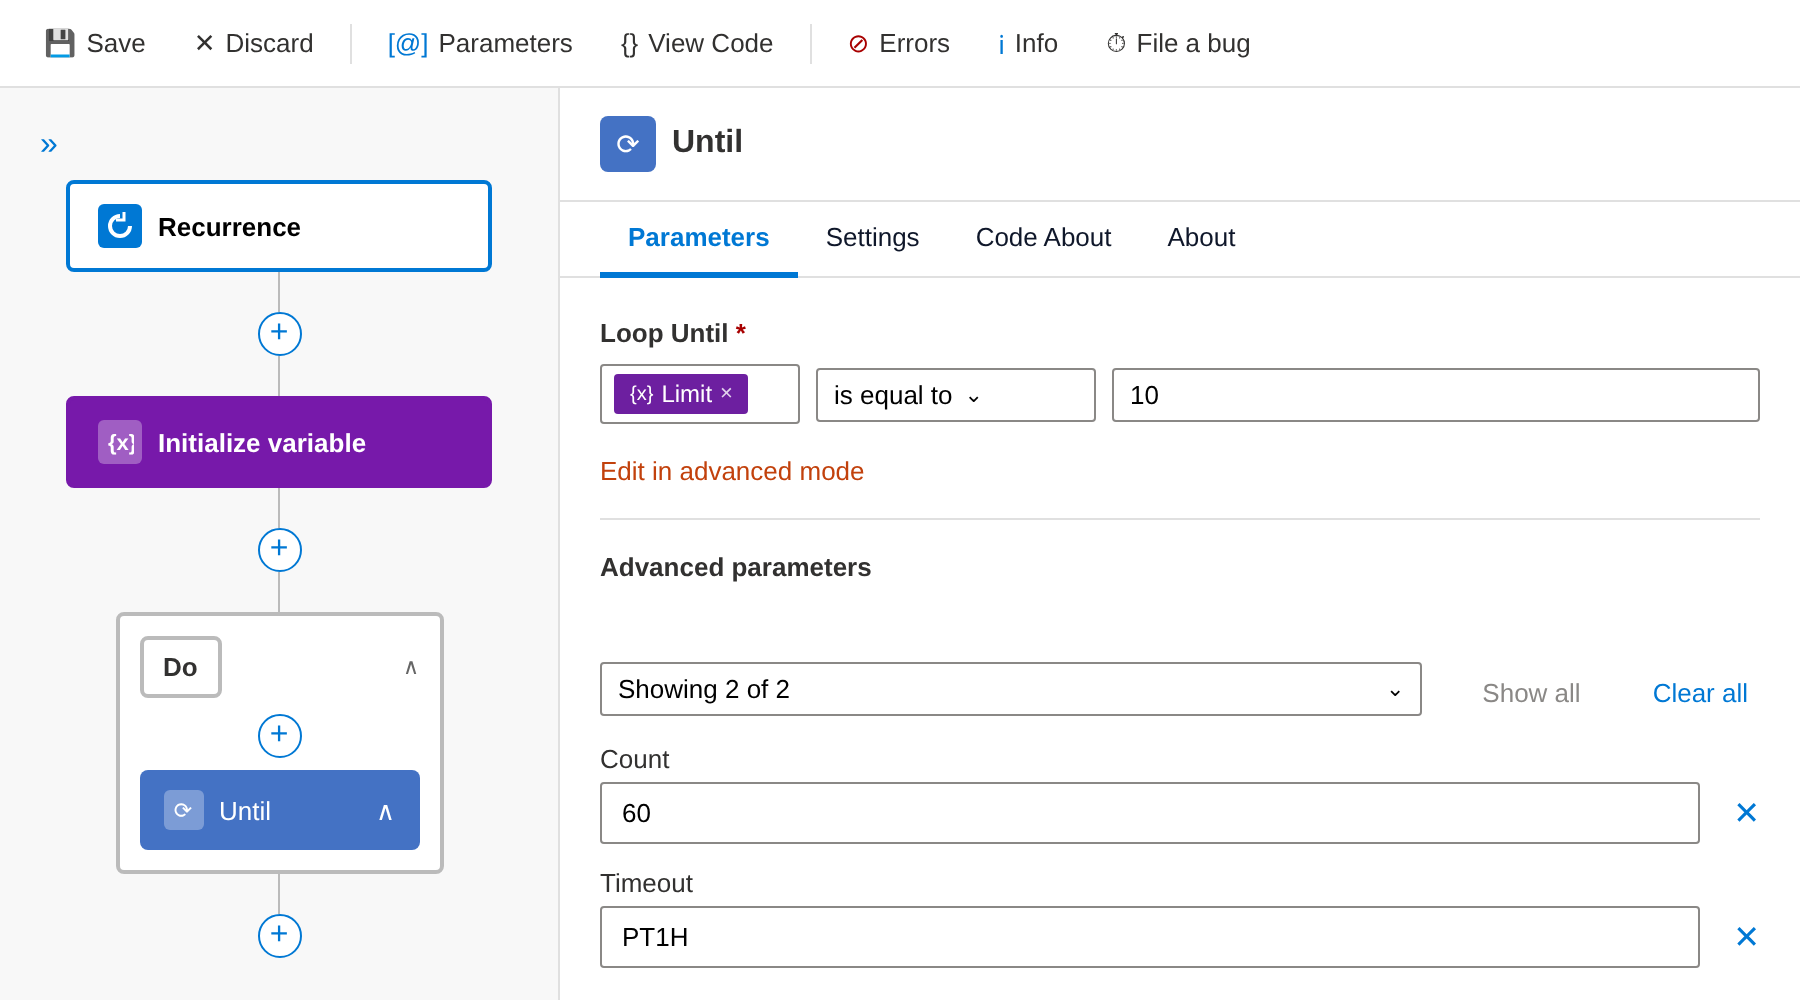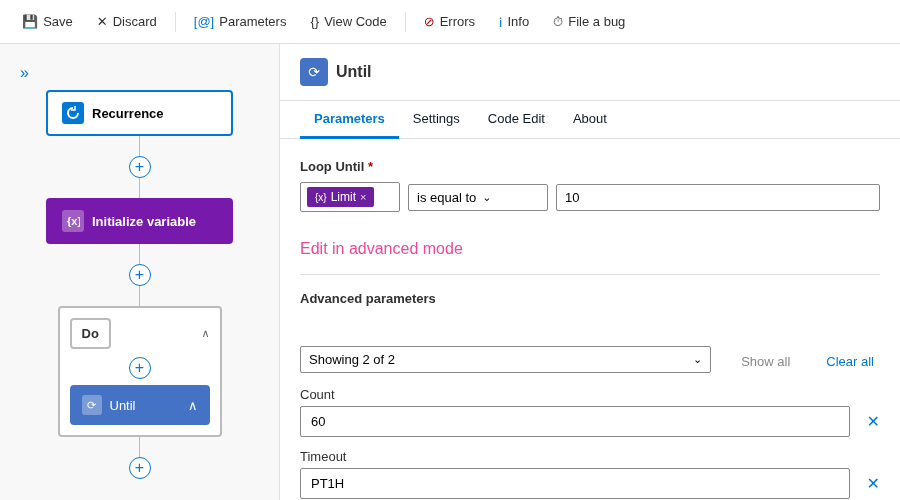--- a/index.html
+++ b/index.html
@@ -29,21 +29,21 @@
       width: 280px; border-right: 1px solid #e0e0e0;
       background: #f8f8f8; padding: 20px; display: flex; flex-direction: column; align-items: center;
       overflow-y: auto; position: relative;
     }
 
     
     .flow-node {
       display: flex; align-items: center; gap: 8px;
       border: 2px solid #0078d4; background: #fff;
       border-radius: 4px; padding: 10px 14px;
-      width: 187px; cursor: pointer;
+      width: 213px; cursor: pointer;
       font-size: 13px; font-weight: 600;
     }
     .flow-node.recurrence { border-color: #0078d4; }
     .flow-node.init-var { border-color: #7719aa; background: #7719aa; color: #fff; }
 
     .node-icon-recurrence {
       width: 22px; height: 22px; background: #0078d4; border-radius: 3px;
       display: flex; align-items: center; justify-content: center; color: #fff; font-size: 12px; flex-shrink: 0;
     }
     .node-icon-initvar {
@@ -143,22 +143,22 @@
       border: 1px solid #8a8886; border-radius: 2px;
       padding: 5px 8px; font-size: 13px; background: #fff;
       min-width: 140px; cursor: pointer; display: flex; align-items: center; gap: 6px;
     }
     .condition-value {
       border: 1px solid #8a8886; border-radius: 2px;
       padding: 5px 8px; font-size: 13px; flex: 1; min-width: 80px;
     }
 
     .edit-advanced-link {
-      color: #ec4899; cursor: pointer; font-size: 16px; text-decoration: none;
-      display: inline-block; margin-top: 20px;
+      color: #c2410c; cursor: pointer; font-size: 13px; text-decoration: none;
+      display: inline-block; margin-top: 8px;
     }
 
     .divider { border: none; border-top: 1px solid #e0e0e0; margin: 16px 0; }
 
     .advanced-params-label { font-size: 13px; font-weight: 600; color: #323130; margin-bottom: 8px; }
 
     .showing-row {
       display: flex; align-items: flex-end; gap: 24px; margin-bottom: 14px; margin-top: 40px;
     }
     .showing-dropdown {
@@ -287,21 +287,21 @@
   <div class="right-panel">
 
     <div class="until-header">
       <div class="until-icon-box">⟳</div>
       <span class="until-title">Until</span>
     </div>
 
     <div class="tabs">
       <div class="tab active">Parameters</div>
       <div class="tab">Settings</div>
-      <div class="tab">Code Edit</div>
+      <div class="tab">Code About</div>
       <div class="tab">About</div>
     </div>
 
     <div class="panel-content">
 
       
       <div class="field-label">
         <span>Loop Until</span>
         <span class="required-star"> *</span>
       </div>

